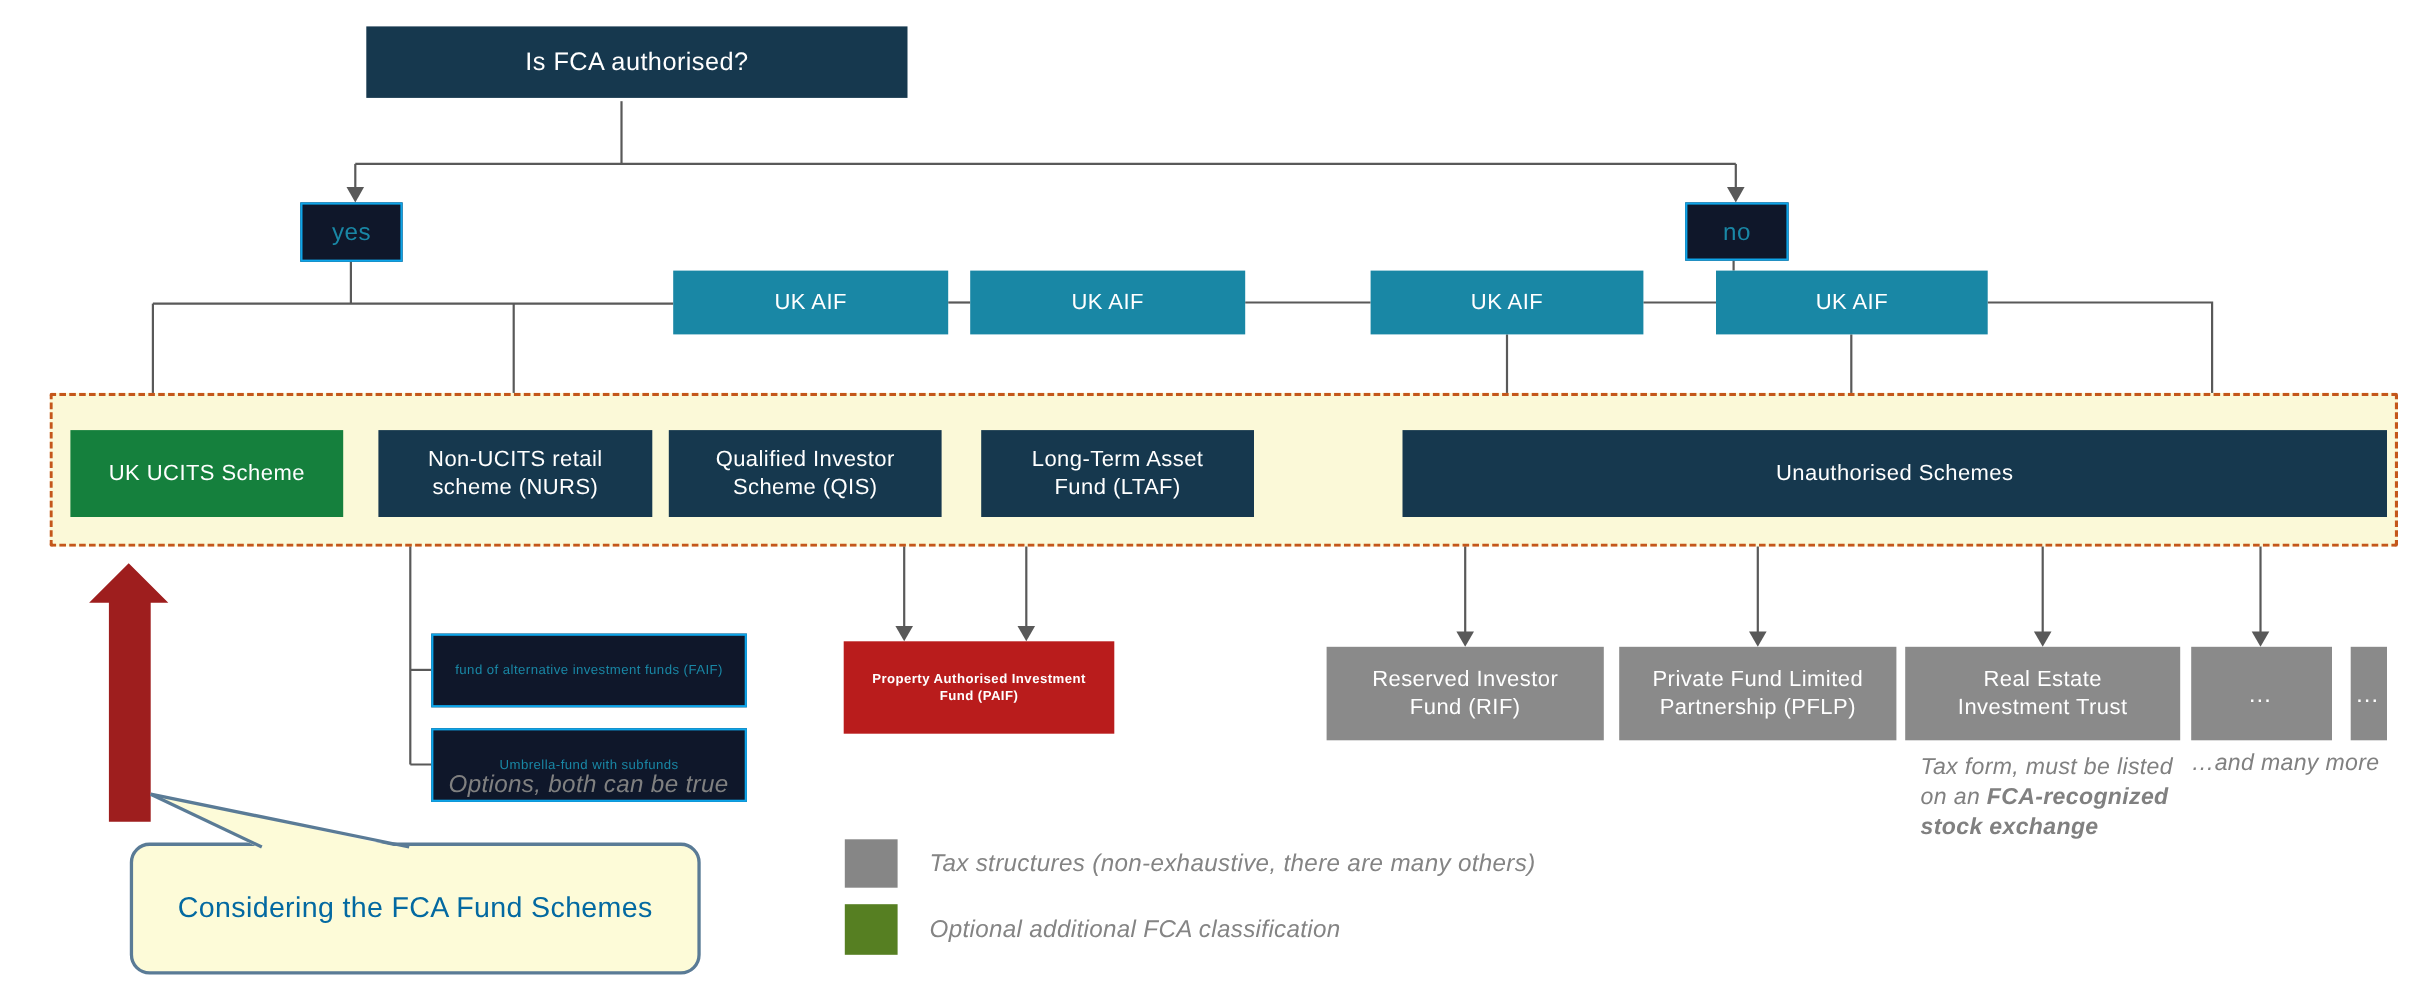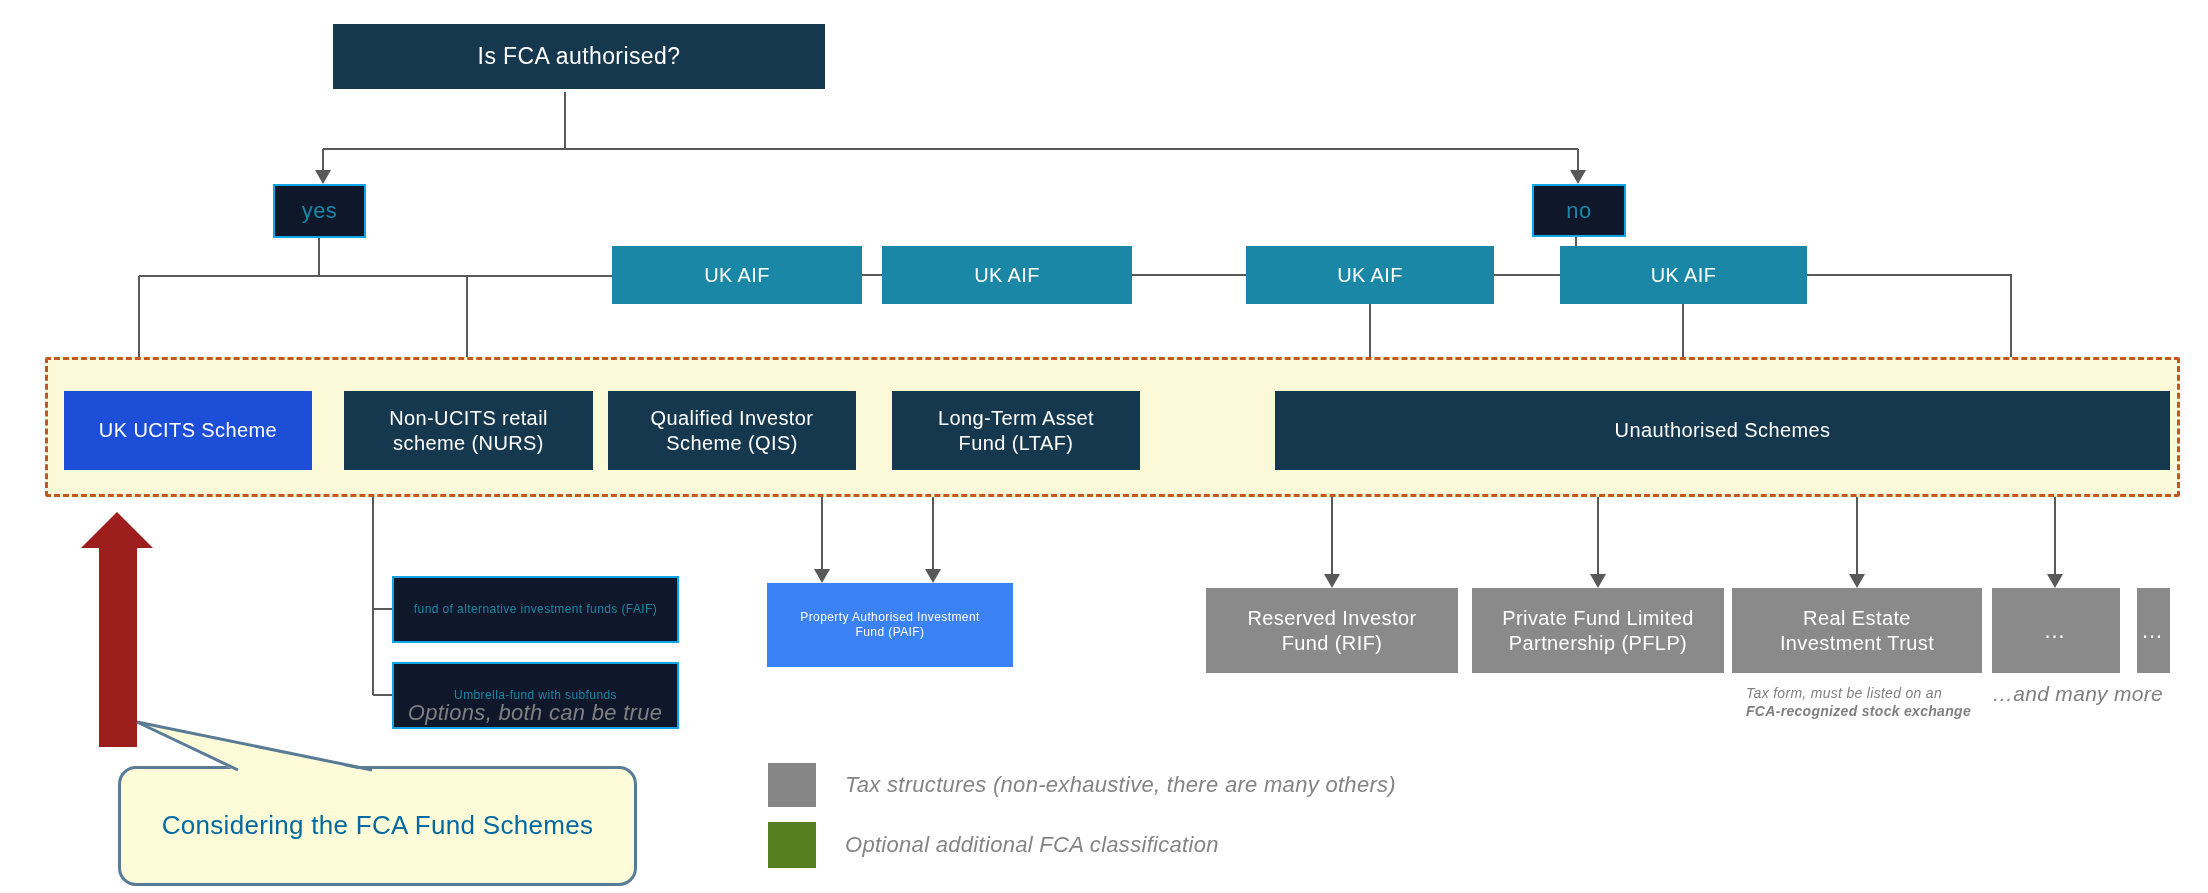--- a/index.html
+++ b/index.html
@@ -7,24 +7,24 @@
     position:relative;width:2208px;height:893px;overflow:hidden;
     font-family:"Liberation Sans", sans-serif;
     -webkit-font-smoothing:antialiased;
   }
   .abs{position:absolute;box-sizing:border-box;}
   .node{
     display:flex;align-items:center;justify-content:center;text-align:center;
     color:#ffffff;letter-spacing:.4px;line-height:1.25;z-index:2;
   }
   .navy{background:#16384E;}
-  .blue{background:#1d4ed8;justify-content:center;}
+  .blue{background:#15803d;justify-content:center;}
   .teal{background:#1987A5;}
   .grayb{background:#8A8A8A;}
-  .greenb{background:#3b82f6;}
+  .greenb{background:#b91c1c;font-weight:bold;}
   .outline{
     background:#0f172a;border:2px solid #0ea5e9;color:#1987A5;
   }
   .band{
     background:#FBF9D8;border:3px dashed #C4571B;border-radius:2px;z-index:1;
   }
   .note{
     color:#808080;font-style:italic;letter-spacing:.3px;z-index:2;
   }
   .legend-label{
@@ -153,21 +153,21 @@
 <div class="abs node grayb f20" style="left:1732px;top:588px;width:250px;height:85px;padding:0 36px;">
   <span>Real Estate Investment Trust</span>
 </div>
 <div class="abs node grayb dots" style="left:1992px;top:588px;width:128px;height:85px;">
   <span>…</span>
 </div>
 <div class="abs node grayb dots" style="left:2137px;top:588px;width:33px;height:85px;">
   <span>…</span>
 </div>
 
-<div class="abs note" style="left:1746px;top:685px;width:230px;font-size:14px;line-height:1.28;">
+<div class="abs note" style="left:1746px;top:685px;width:230px;font-size:21px;line-height:1.28;">
   <span>Tax form, must be listed on an </span><b><span>FCA-recognized stock exchange</span></b>
 </div>
 
 <div class="abs note" style="left:1992px;top:682px;width:200px;font-size:21px;">…and many more</div>
 
 <div class="abs grayb" style="left:768px;top:763px;width:48px;height:44px;background:#868686;"></div>
 <div class="abs legend-label" style="left:845px;top:763px;height:44px;">Tax structures (non-exhaustive, there are many others)</div>
 <div class="abs" style="left:768px;top:822px;width:48px;height:46px;background:#567F22;"></div>
 <div class="abs legend-label" style="left:845px;top:822px;height:46px;">Optional additional FCA classification</div>
 

